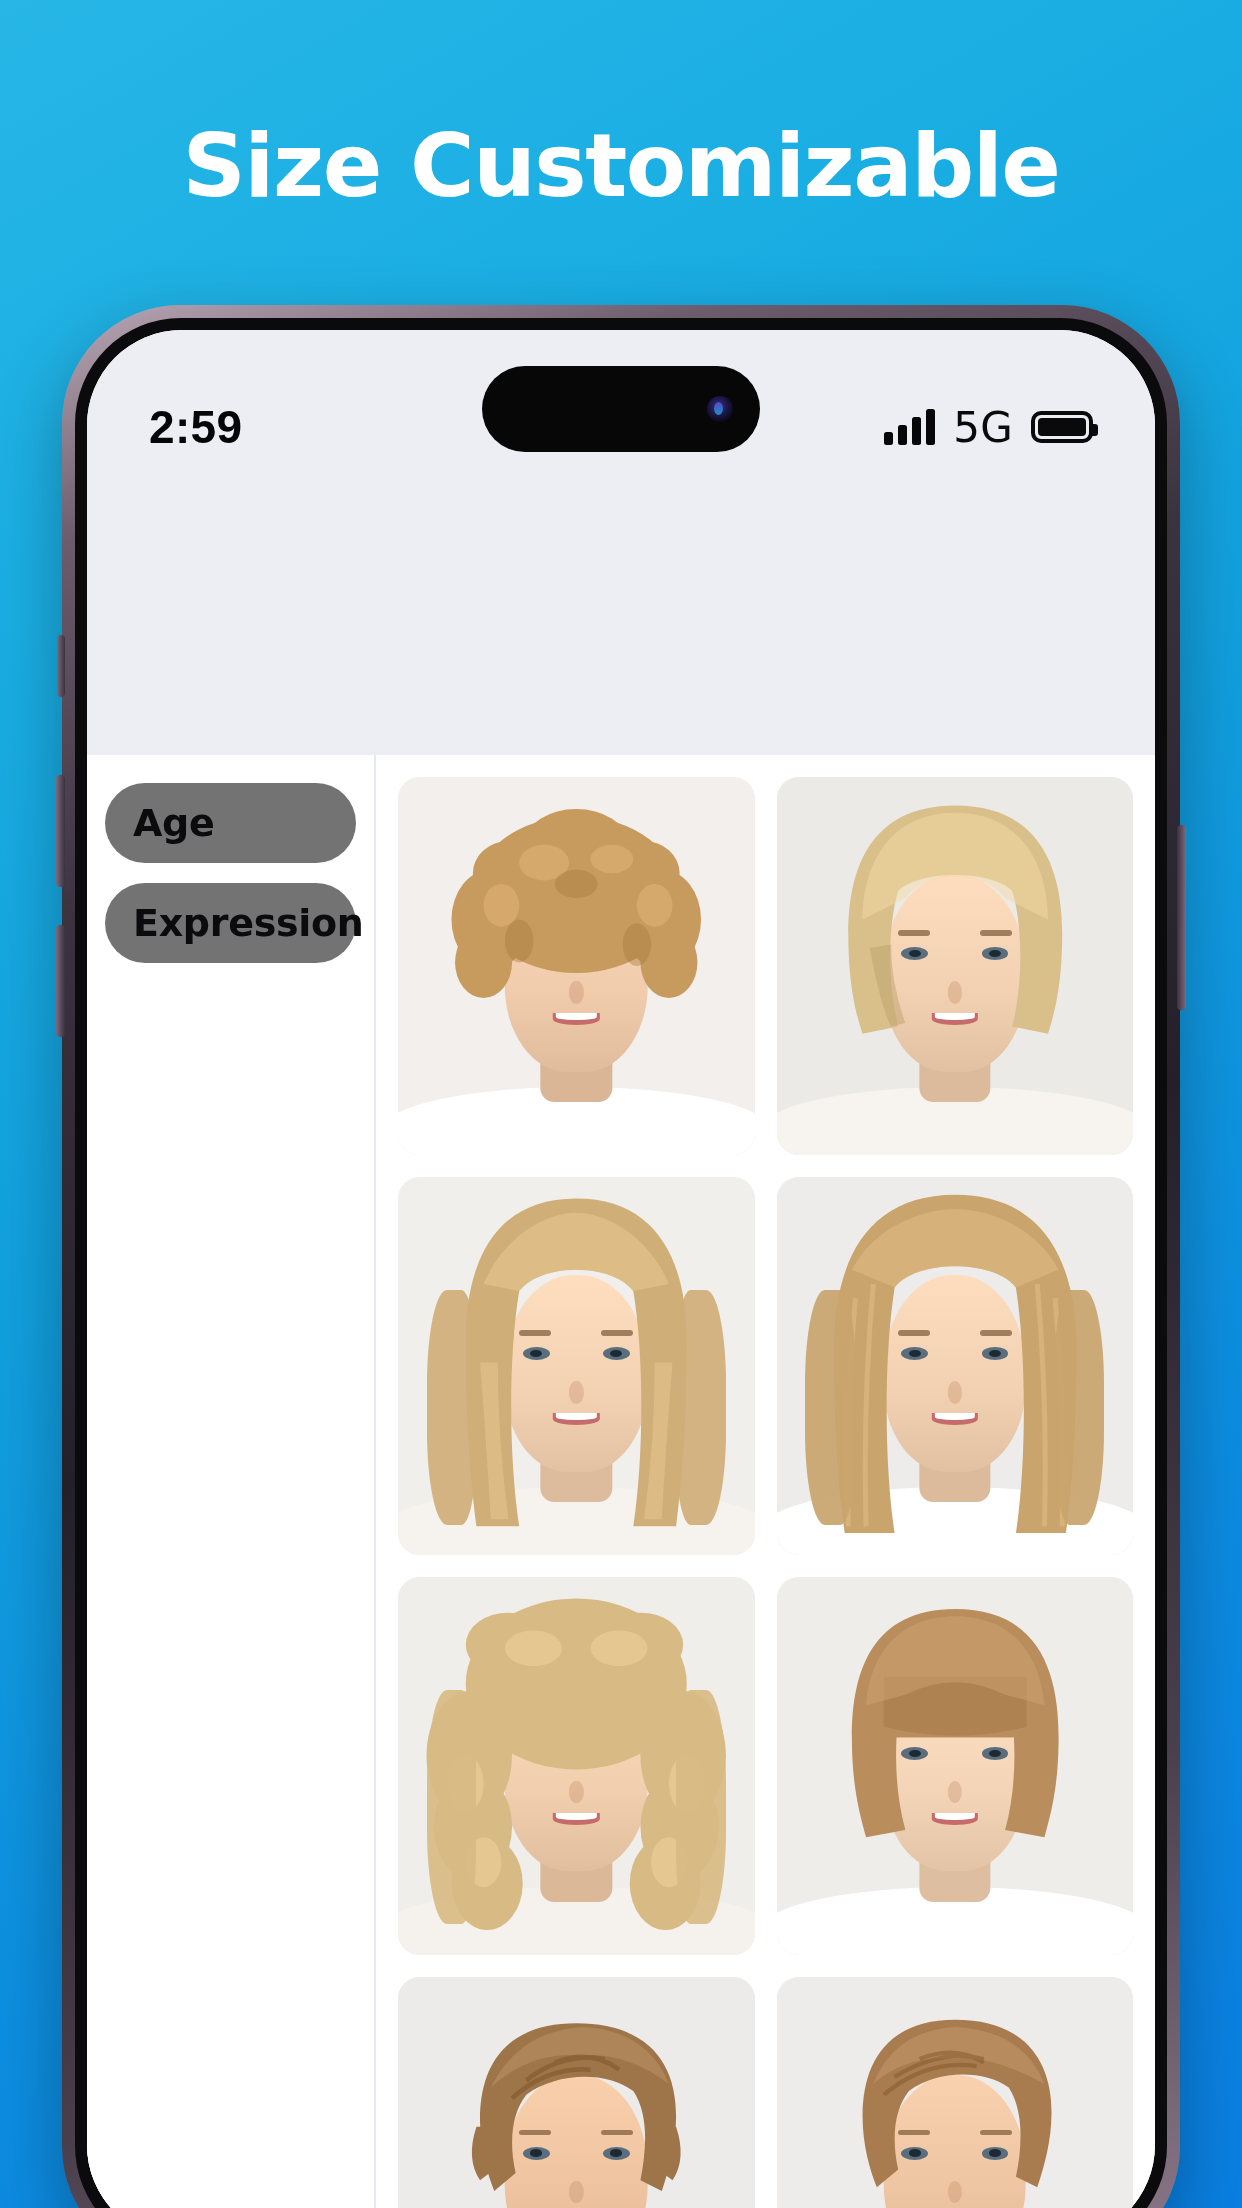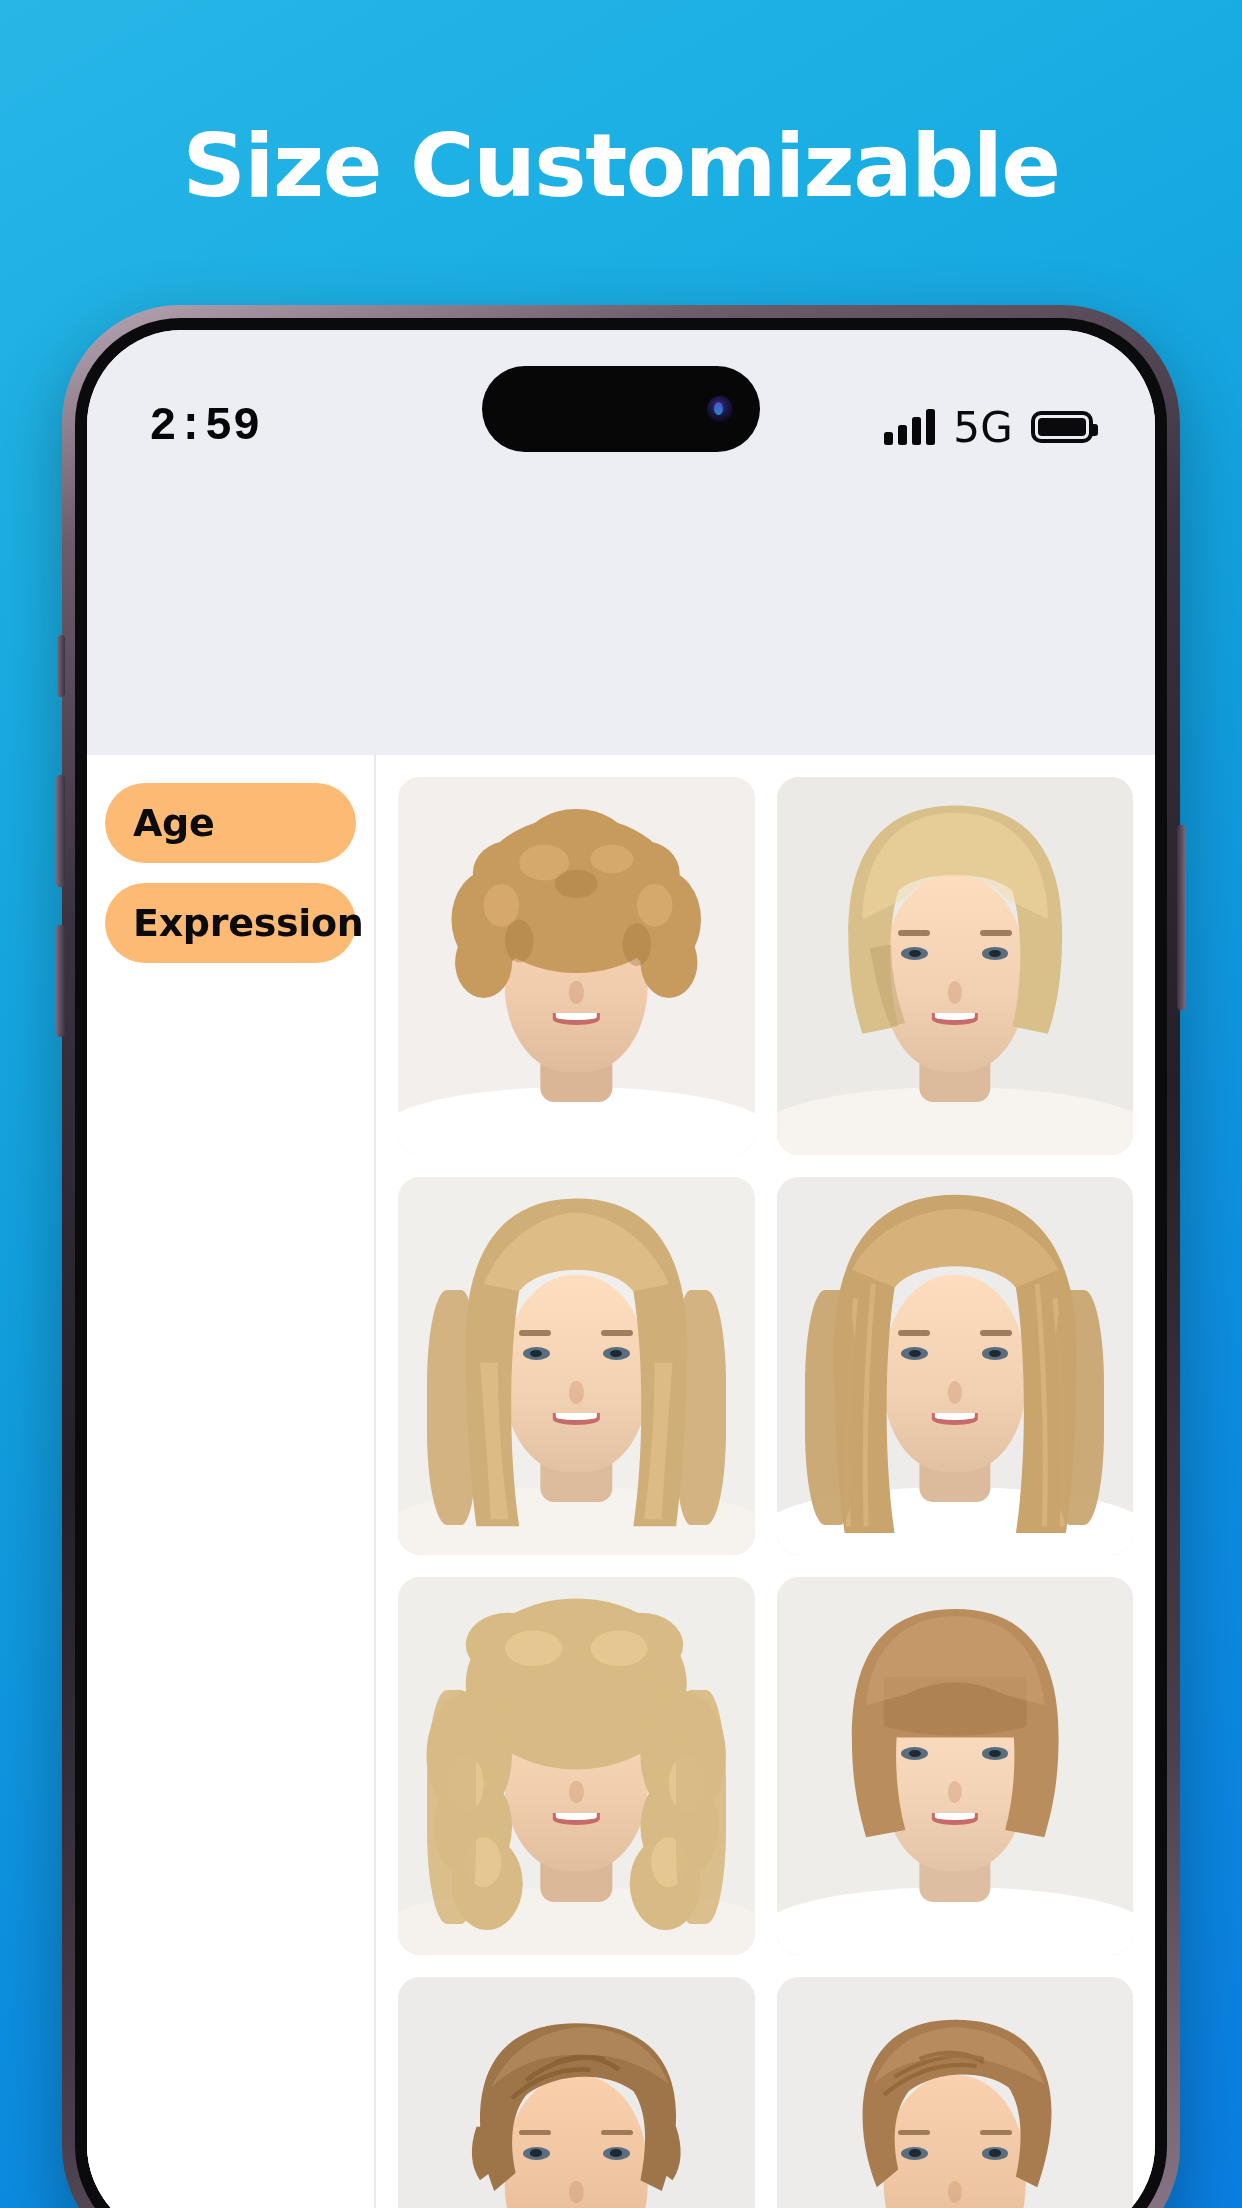--- a/index.html
+++ b/index.html
@@ -60,21 +60,21 @@
     background:#edeef3;
   }
   .status-bar {
     position:absolute; top:0; left:0; right:0; height:150px;
     display:flex; align-items:center; justify-content:space-between;
     padding:44px 62px 0 62px;
   }
   .clock {
     font-size:46px; font-weight:600; color:#060608;
     letter-spacing:0.3px;
-    font-family:Liberation Mono, monospace;
+    font-family:Liberation Sans, sans-serif;
   }
   .status-right { display:flex; align-items:center; gap:18px; }
 
   .signal { display:flex; align-items:flex-end; gap:5px; height:36px; }
   .signal i { display:block; width:9px; background:#070709; border-radius:2.5px; }
   .signal i:nth-child(1){ height:13px; }
   .signal i:nth-child(2){ height:20px; }
   .signal i:nth-child(3){ height:28px; }
   .signal i:nth-child(4){ height:36px; }
 
@@ -118,21 +118,21 @@
   .sidebar {
     width:289px; flex:0 0 289px;
     border-right:2px solid #e7e9ee;
     padding:28px 18px 0 18px;
     background:#ffffff;
   }
   .menu-item {
     height:80px; border-radius:40px;
     display:flex; align-items:center;
     padding-left:28px; margin-bottom:20px;
-    background:#fdba74; color:#0b0b0d;
+    background:#737373; color:#0b0b0d;
     font-size:38px; font-weight:bold;
     font-family:"DejaVu Sans", sans-serif;
     letter-spacing:-0.3px;
   }
   .menu-item.active { background:#08080a; color:#ffffff; }
 
   .grid {
     flex:1; padding:22px 22px 0 22px;
     display:grid; grid-template-columns:1fr 1fr;
     gap:22px; align-content:start;

